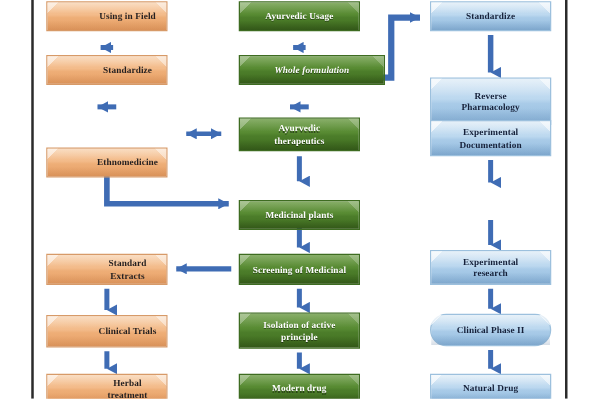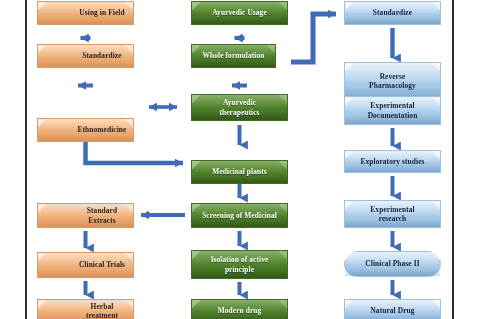--- a/index.html
+++ b/index.html
@@ -173,21 +173,21 @@
   <div class="box orange" style="left:37px;top:252px;width:97px;height:26px;">
     <span class="lbl">Clinical Trials</span>
   </div>
   <div class="box orange" style="left:37px;top:299px;width:97px;height:24px;">
     <span class="lbl">Herbal treatment</span>
   </div>
 
   <div class="box green" style="left:191px;top:1px;width:97px;height:24px;">
     <span class="lbl">Ayurvedic Usage</span>
   </div>
-  <div class="box green" style="left:191px;top:44px;width:85px;height:24px;">
+  <div class="box green" style="left:191px;top:44px;width:117px;height:24px;font-style:italic;">
     <span class="lbl">Whole formulation</span>
   </div>
   <div class="box green" style="left:191px;top:94px;width:97px;height:27px;">
     <span class="lbl">Ayurvedic<br>therapeutics</span>
   </div>
   <div class="box green" style="left:191px;top:160px;width:97px;height:24px;">
     <span class="lbl">Medicinal plants</span>
   </div>
   <div class="box green" style="left:191px;top:203px;width:97px;height:25px;">
     <span class="lbl">Screening of Medicinal</span>
@@ -201,23 +201,20 @@
 
   <div class="box blue" style="left:344px;top:1px;width:97px;height:24px;">
     <span class="lbl">Standardize</span>
   </div>
   <div class="box blue" style="left:344px;top:62px;width:97px;height:38px;">
     <span class="lbl">Reverse<br>Pharmacology</span>
   </div>
   <div class="box blue" style="left:344px;top:96px;width:97px;height:29px;">
     <span class="lbl">Experimental<br>Documentation</span>
   </div>
-  <div class="box blue" style="left:344px;top:150px;width:97px;height:23px;">
-    <span class="lbl">Exploratory studies</span>
-  </div>
   <div class="box blue" style="left:344px;top:200px;width:97px;height:28px;">
     <span class="lbl">Experimental<br>research</span>
   </div>
   <div class="box blue" style="left:344px;top:251px;width:97px;height:26px;border-radius:13px;">
     <span class="lbl">Clinical Phase II</span>
   </div>
   <div class="box blue" style="left:344px;top:299px;width:97px;height:24px;">
     <span class="lbl">Natural Drug</span>
   </div>
 

